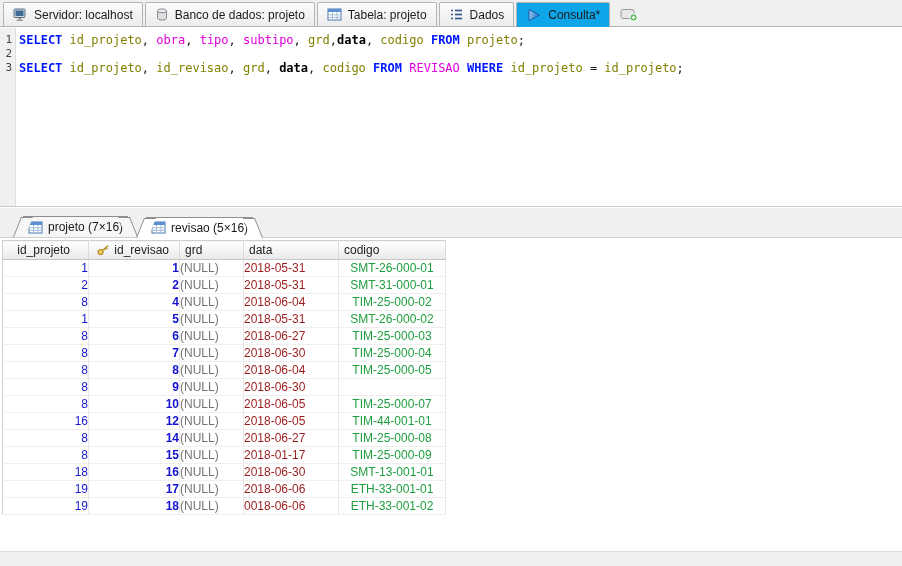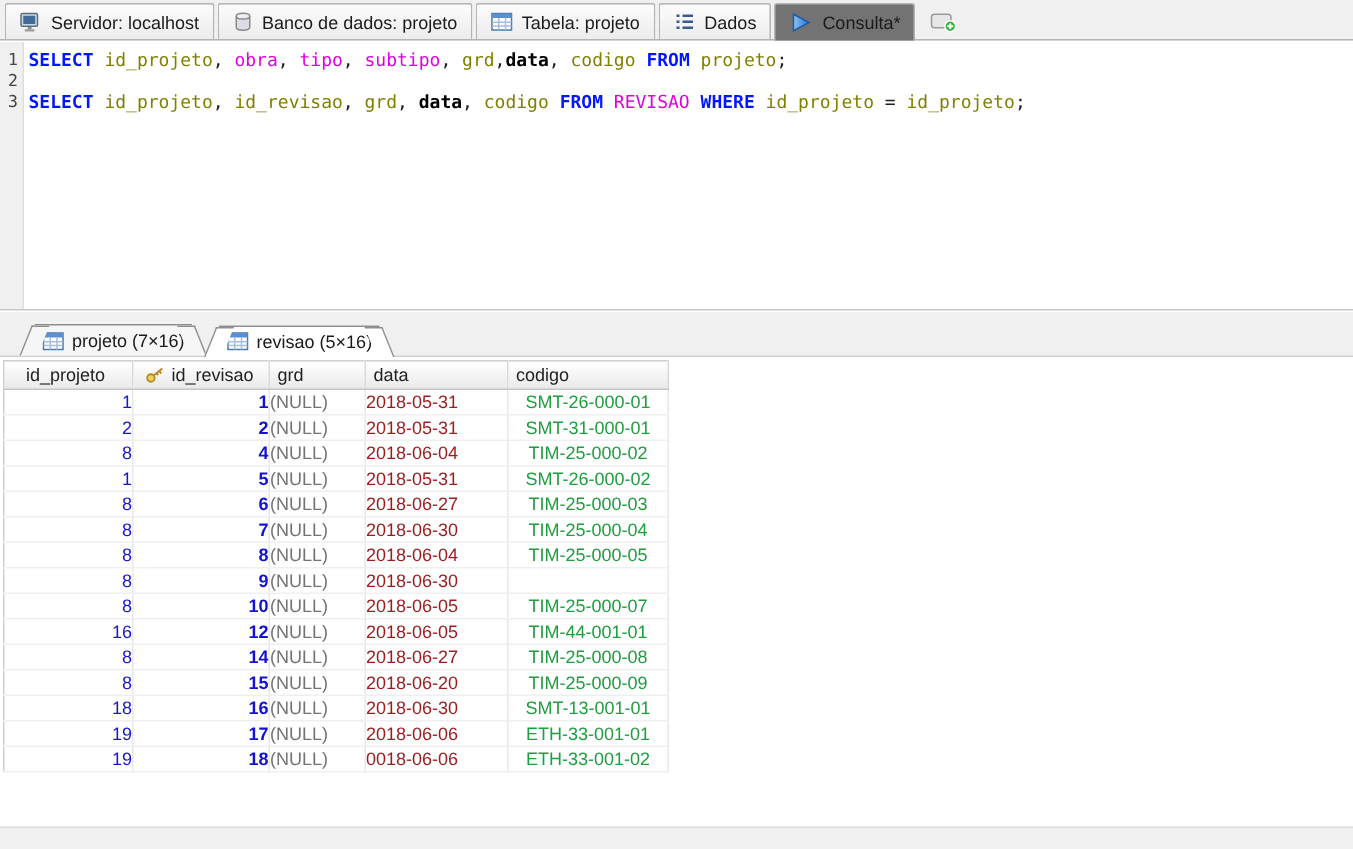--- a/index.html
+++ b/index.html
@@ -19,21 +19,21 @@
   }
   .tab {
     display:flex; align-items:center; gap:6px;
     height:24px; padding:0 9px; margin-right:2px;
     background:linear-gradient(#fcfcfc,#ececec);
     border:1px solid #b4b4b4; border-bottom:none;
     border-radius:2px 2px 0 0; white-space:nowrap; cursor:default;
     position:relative;
   }
   .tab.active {
-    height:25px; background:#737373; z-index:3;
+    height:25px; background:#0ea5e9; z-index:3;
     margin-bottom:-1px; padding-bottom:1px;
   }
   .newtab-btn { display:flex; align-items:center; margin-left:8px; margin-bottom:4px; }
 
   
   .editor {
     position:absolute; top:28px; left:0; width:902px; height:179px;
     background:#ffffff; border-bottom:1px solid #c8c8c8;
     font-family:"DejaVu Sans Mono","Liberation Mono",monospace; font-size:12px;
   }
@@ -329,21 +329,21 @@
             <td class="c0">8</td>
             <td class="c1">14</td>
             <td class="c2">(NULL)</td>
             <td class="c3">2018-06-27</td>
             <td class="c4">TIM-25-000-08</td>
           </tr>
           <tr>
             <td class="c0">8</td>
             <td class="c1">15</td>
             <td class="c2">(NULL)</td>
-            <td class="c3">2018-06-20</td>
+            <td class="c3">2018-01-17</td>
             <td class="c4">TIM-25-000-09</td>
           </tr>
           <tr>
             <td class="c0">18</td>
             <td class="c1">16</td>
             <td class="c2">(NULL)</td>
             <td class="c3">2018-06-30</td>
             <td class="c4">SMT-13-001-01</td>
           </tr>
           <tr>

